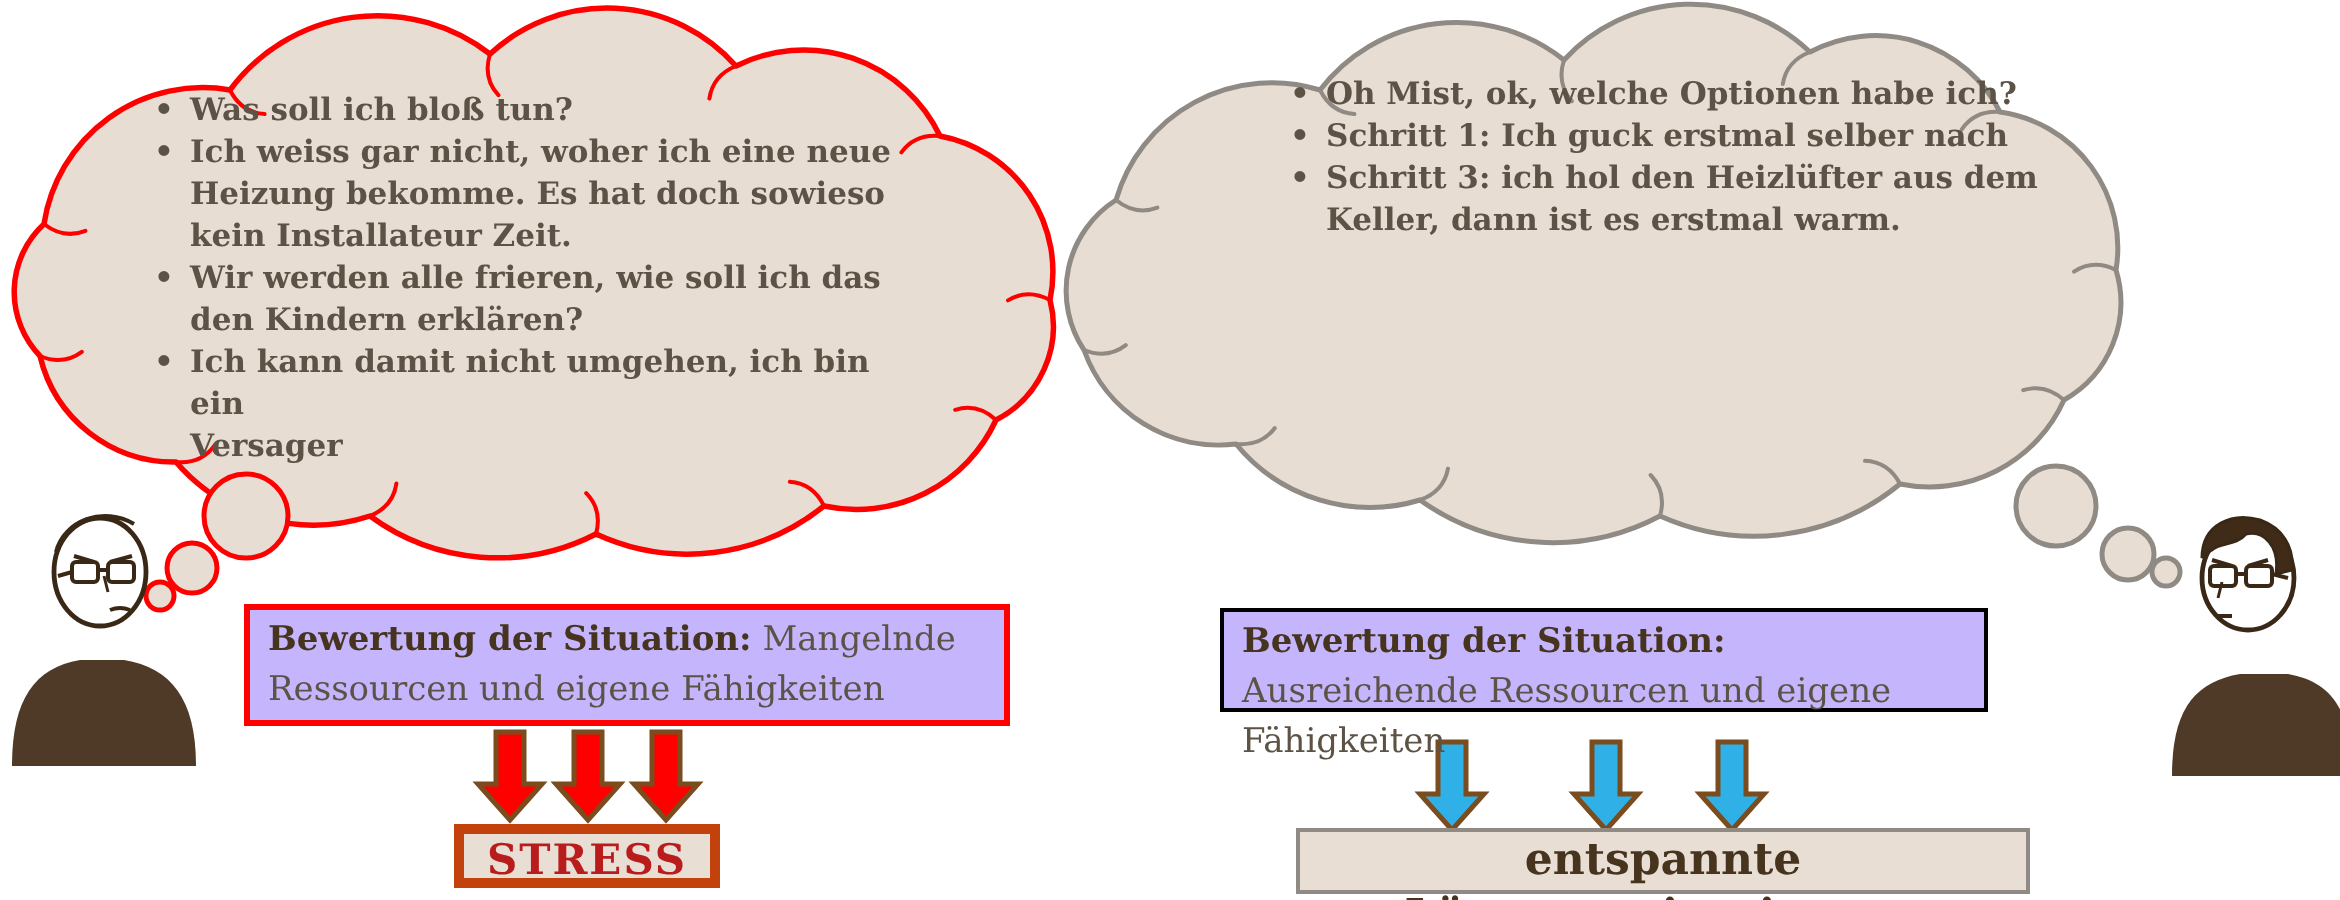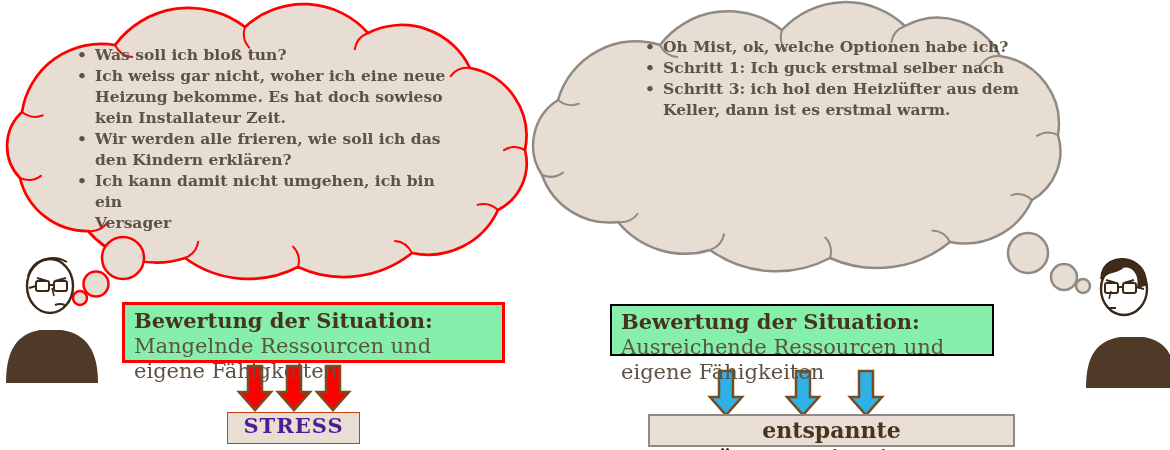--- a/index.html
+++ b/index.html
@@ -9,31 +9,31 @@
 
   
   .cloud-list{position:absolute;margin:0;padding:0;list-style:none;font-weight:bold;}
   .cloud-list li{position:relative;padding-left:23px;font-size:15.5px;line-height:21px;
                  color:#5c5245;white-space:pre-line;}
   .cloud-list li::before{content:"\2022";position:absolute;left:5px;top:0;color:#5c5245;}
   .cloud-list.left{left:72px;top:44px;width:382px;}
   .cloud-list.right{left:640px;top:36px;width:405px;}
 
   
-  .eval-box{position:absolute;box-sizing:border-box;background:#86efac;
-            font-size:21px;line-height:25px;padding:3px 9px 0 9px;color:#5c5245;}
+  .eval-box{position:absolute;box-sizing:border-box;background:#c4b5fd;
+            font-size:17px;line-height:25px;padding:3px 9px 0 9px;color:#5c5245;}
   .eval-box b{color:#46341f;}
   .eval-box.left-eval{left:122px;top:302px;width:383px;height:61px;border:3px solid #ff0000;}
   .eval-box.right-eval{left:610px;top:304px;width:384px;height:52px;border:2px solid #000000;}
 
   
   .result-box{position:absolute;box-sizing:border-box;background:#e9ded4;text-align:center;
               font-weight:bold;}
-  .result-box.stress{left:227px;top:412px;width:133px;height:32px;border:1px solid #c2410c;
-                     color:#4c1d95;font-size:21px;line-height:25px;letter-spacing:1px;}
+  .result-box.stress{left:227px;top:412px;width:133px;height:32px;border:5px solid #c2410c;
+                     color:#b91c1c;font-size:21px;line-height:25px;letter-spacing:1px;}
   .result-box.calm{left:648px;top:414px;width:367px;height:33px;border:2px solid #8f8a84;
                    color:#46341f;font-size:22px;line-height:28px;}
 </style>
 </head>
 <body>
 
 <div class="canvas">
 
   <svg width="1170" height="450" viewBox="0 0 1170 450">
 

